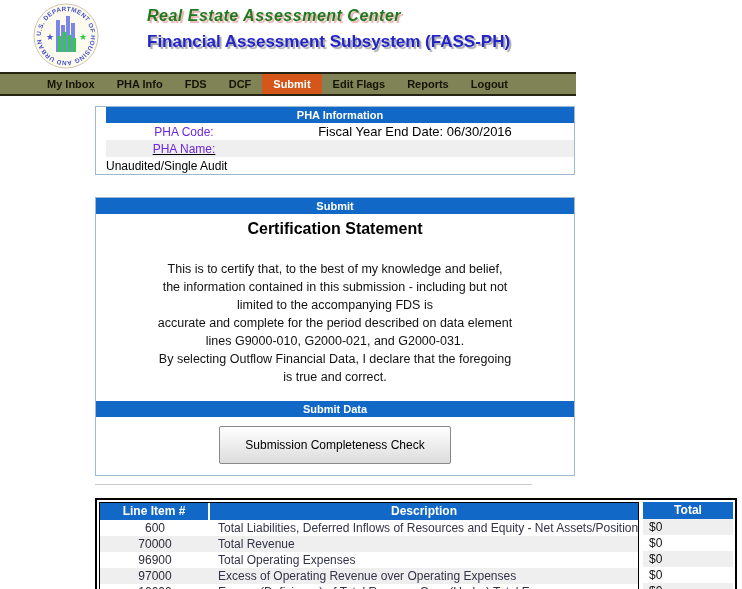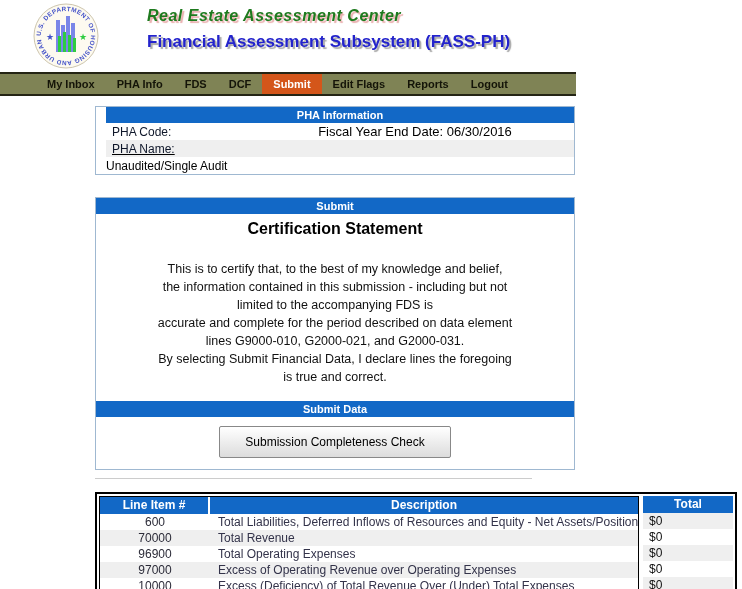--- a/index.html
+++ b/index.html
@@ -45,40 +45,40 @@
   .bluebar {
     background: #1268c6; color: #ffffff;
     font-size: 11px; font-weight: bold; text-align: center;
     height: 16px; line-height: 16px;
   }
 
   
   .pha-box { width: 480px; margin-top: 10px; border: 1px solid #9fb8d1; background: #fff; padding-left: 10px; }
   .pha-row { display: flex; height: 17px; font-size: 12px; align-items: center; }
   .pha-row.stripe { background: #efefef; text-decoration: underline; }
-  .pha-label { width: 150px; padding-left: 6px; color: #0f172a; }
+  .pha-label { width: 150px; padding-left: 6px; color: #6d28d9; text-align: center; }
   .pha-value { flex: 1; color: #000; }
   .fiscal { flex: 1; text-align: center; font-size: 13px; color: #000; }
 
   
   .cert-box { width: 480px; margin-top: 22px; border: 1px solid #9fb8d1; background: #fff; }
   .cert-heading {
     text-align: center; font-size: 16px; font-weight: bold;
     color: #000; margin-top: 6px; margin-bottom: 22px;
   }
   .cert-lines { text-align: center; font-size: 12.5px; color: #111; }
   .cert-line { line-height: 18px; }
   .cert-gap { height: 15px; }
   .btn-row { text-align: center; padding: 9px 0 11px 0; }
   .btn {
     font-family: "Liberation Sans", sans-serif;
     font-size: 12px; color: #000;
     background: linear-gradient(#ffffff, #dcdcdc);
     border: 1px solid #888888; border-radius: 2px;
-    height: 32px; cursor: pointer;
+    height: 38px; cursor: pointer;
   }
   .btn-wide { width: 232px; }
 
   .thin-rule { width: 437px; border-top: 1px solid #cccccc; margin-top: 8px; }
 
   
   .table-wrap {
     width: 642px; margin-top: 13px;
     border: 2px solid #000000;
     display: flex; background: #fff; padding: 2px;
@@ -171,21 +171,21 @@
 
     <div class="cert-box">
       <div class="bluebar">Submit</div>
       <div class="cert-heading">Certification Statement</div>
       <div class="cert-lines">
         <div class="cert-line">This is to certify that, to the best of my knowledge and belief,</div>
         <div class="cert-line">the information contained in this submission - including but not</div>
         <div class="cert-line">limited to the accompanying FDS is</div>
         <div class="cert-line">accurate and complete for the period described on data element</div>
         <div class="cert-line">lines G9000-010, G2000-021, and G2000-031.</div>
-        <div class="cert-line">By selecting Submit Financial Data, I declare lines the foregoing</div>
+        <div class="cert-line">By selecting Outflow Financial Data, I declare that the foregoing</div>
         <div class="cert-line">is true and correct.</div>
       </div>
       <div class="cert-gap"></div>
       <div class="bluebar">Submit Data</div>
       <div class="btn-row">
         <button class="btn btn-wide">Submission Completeness Check</button>
       </div>
     </div>
 
     <div class="thin-rule"></div>

